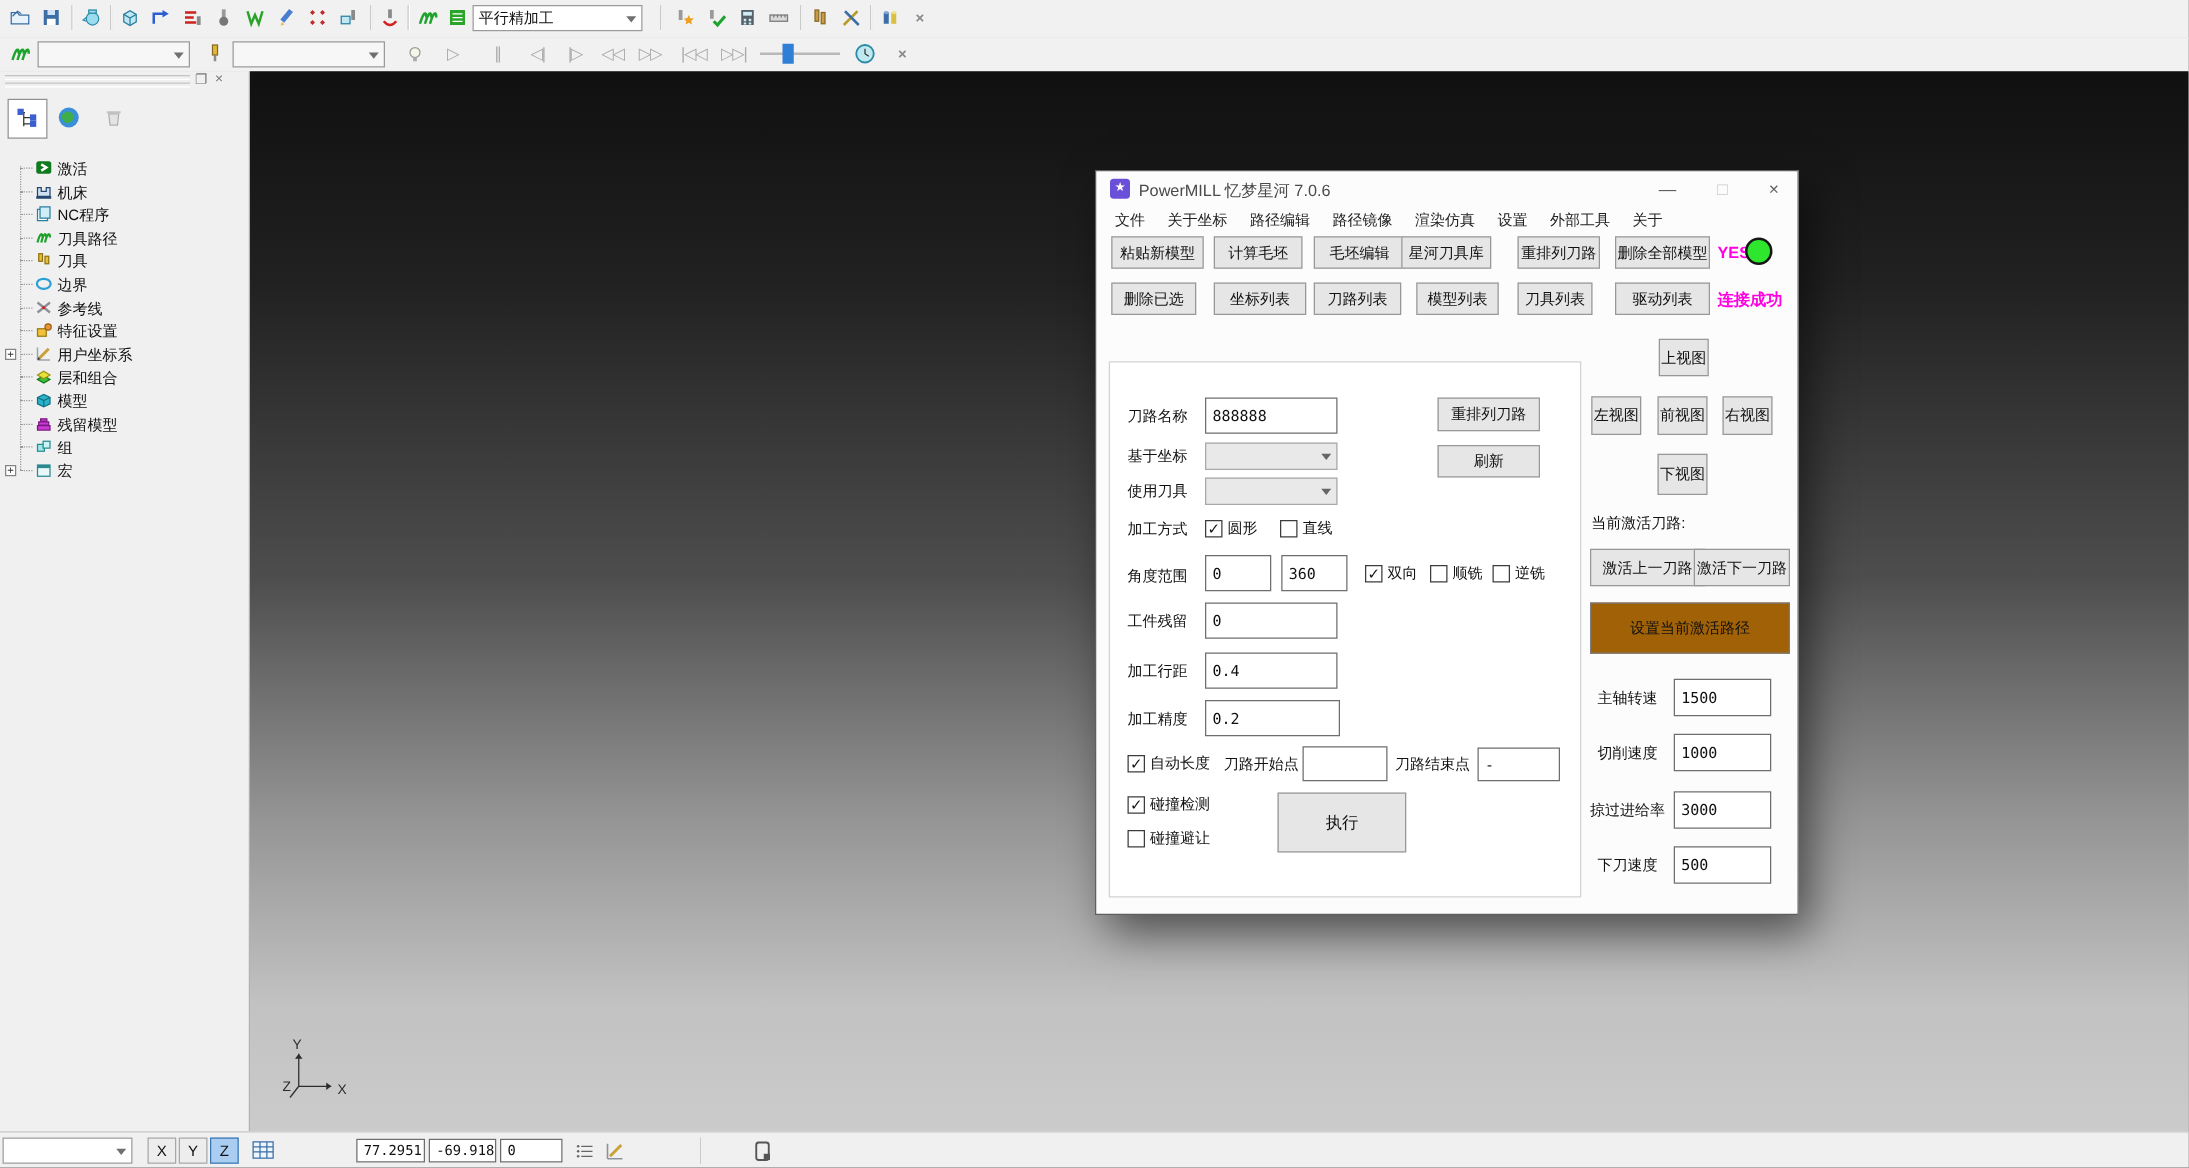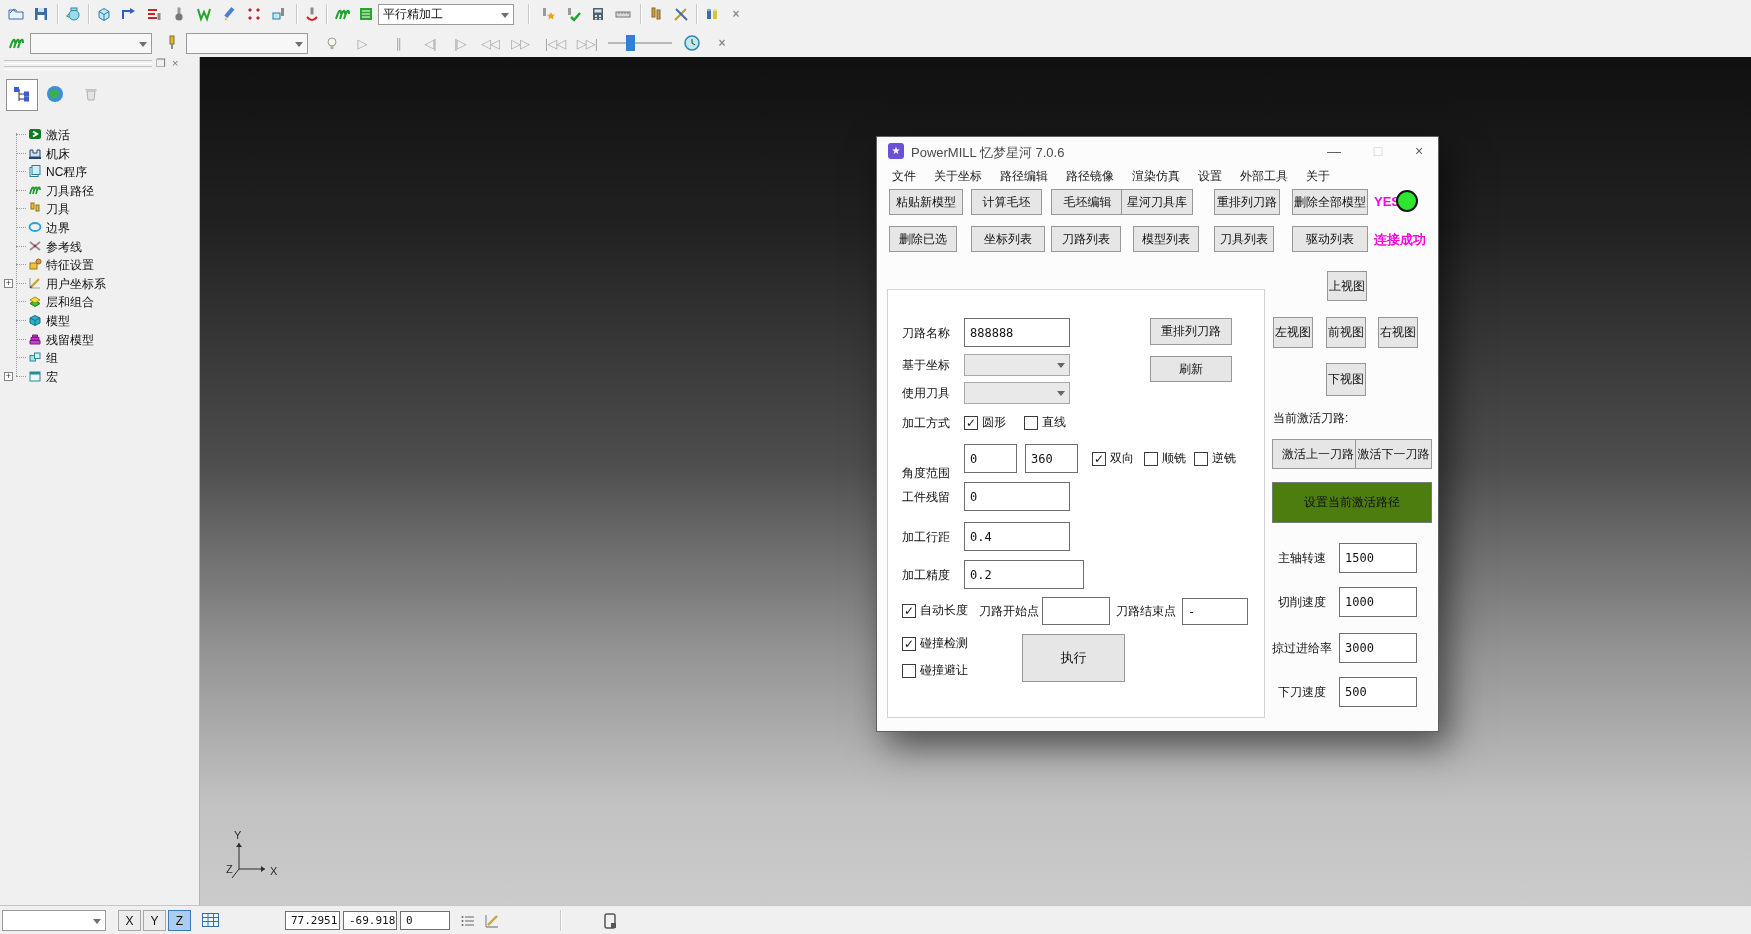--- a/index.html
+++ b/index.html
@@ -472,21 +472,21 @@
       <span class="lbl" style="left:14px;top:126px">加工方式</span>
       <div class="cbrow" style="left:76px;top:124px">
           <span class="box on"></span>
           <span>圆形</span>
         </div>
       <div class="cbrow" style="left:136px;top:124px">
           <span class="box"></span>
           <span>直线</span>
         </div>
 
-      <span class="lbl" style="left:14px;top:176px">角度范围</span>
+      <span class="lbl" style="left:14px;top:164px">角度范围</span>
       <div class="inp" style="left:76px;top:154px;width:53px;height:29px">0</div>
       <div class="inp" style="left:137px;top:154px;width:53px;height:29px">360</div>
       <div class="cbrow" style="left:204px;top:160px">
           <span class="box on"></span>
           <span>双向</span>
         </div>
       <div class="cbrow" style="left:256px;top:160px">
           <span class="box"></span>
           <span>顺铣</span>
         </div>
@@ -496,21 +496,21 @@
         </div>
 
       <div class="btn" style="left:262px;top:28px;width:82px;height:27px">重排列刀路</div>
       <div class="btn" style="left:262px;top:66px;width:82px;height:26px">刷新</div>
 
       <span class="lbl" style="left:14px;top:200px">工件残留</span>
       <div class="inp" style="left:76px;top:192px;width:106px;height:29px">0</div>
       <span class="lbl" style="left:14px;top:240px">加工行距</span>
       <div class="inp" style="left:76px;top:232px;width:106px;height:29px">0.4</div>
       <span class="lbl" style="left:14px;top:278px">加工精度</span>
-      <div class="inp" style="left:76px;top:270px;width:120px;height:29px">0.2</div>
+      <div class="inp" style="left:76px;top:270px;width:108px;height:29px">0.2</div>
 
       <div class="cbrow" style="left:14px;top:312px">
           <span class="box on"></span>
           <span>自动长度</span>
         </div>
       <span class="lbl" style="left:91px;top:314px">刀路开始点</span>
       <div class="inp" style="left:154px;top:307px;width:68px;height:28px"></div>
       <span class="lbl" style="left:228px;top:314px">刀路结束点</span>
       <div class="inp" style="left:294px;top:308px;width:66px;height:27px">-</div>
 
@@ -528,21 +528,21 @@
 
     <div class="btn" style="left:450px;top:134px;width:40px;height:30px">上视图</div>
     <div class="btn" style="left:396px;top:180px;width:40px;height:31px">左视图</div>
     <div class="btn" style="left:449px;top:180px;width:40px;height:31px">前视图</div>
     <div class="btn" style="left:501px;top:180px;width:40px;height:31px">右视图</div>
     <div class="btn" style="left:449px;top:226px;width:40px;height:33px">下视图</div>
 
     <span class="lbl" style="left:396px;top:274px">当前激活刀路:</span>
     <div class="btn" style="left:395px;top:302px;width:92px;height:30px">激活上一刀路</div>
     <div class="btn" style="left:478px;top:302px;width:77px;height:30px">激活下一刀路</div>
-    <div class="btn" style="left:395px;top:345px;width:160px;height:41px;background:#4d7c0f;border-color:#7a7a7a">设置当前激活路径</div>
+    <div class="btn" style="left:395px;top:345px;width:160px;height:41px;background:#a16207;border-color:#7a7a7a">设置当前激活路径</div>
 
     <span class="lbl" style="left:401px;top:414px">主轴转速</span>
     <div class="inp" style="left:462px;top:406px;width:78px;height:30px">1500</div>
     <span class="lbl" style="left:401px;top:458px">切削速度</span>
     <div class="inp" style="left:462px;top:450px;width:78px;height:30px">1000</div>
     <span class="lbl" style="left:395px;top:504px">掠过进给率</span>
     <div class="inp" style="left:462px;top:496px;width:78px;height:30px">3000</div>
     <span class="lbl" style="left:401px;top:548px">下刀速度</span>
     <div class="inp" style="left:462px;top:540px;width:78px;height:30px">500</div>
   </div>

